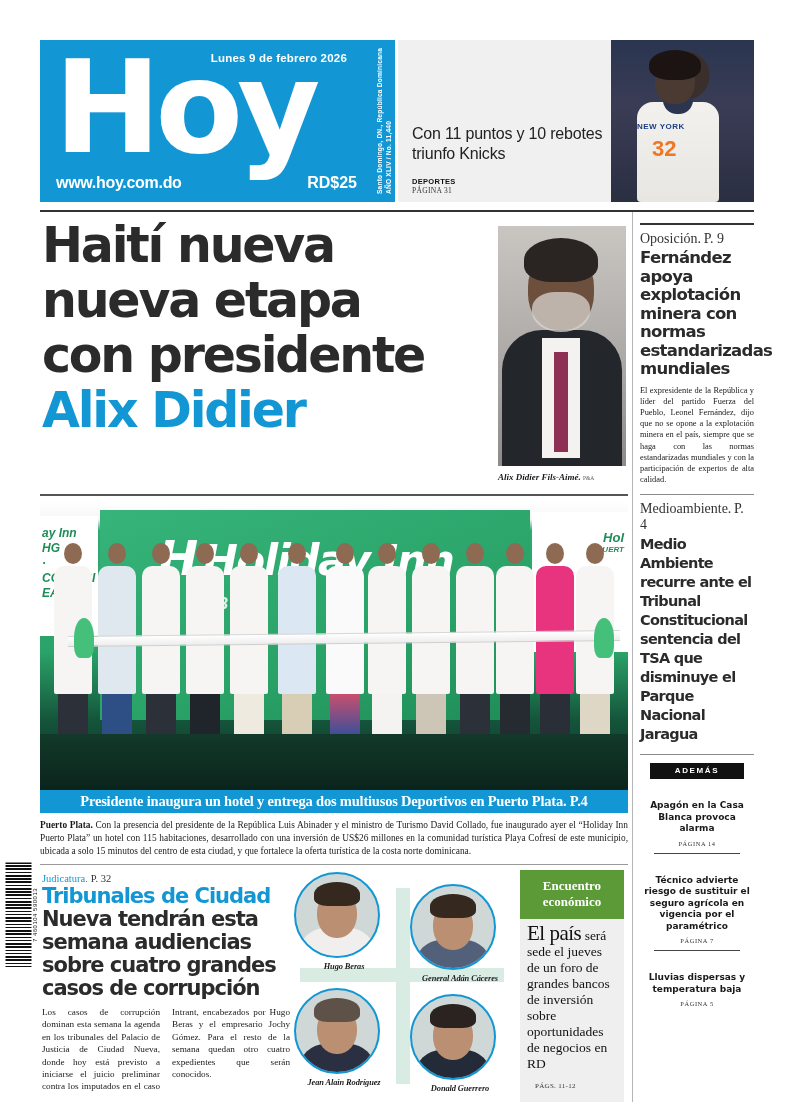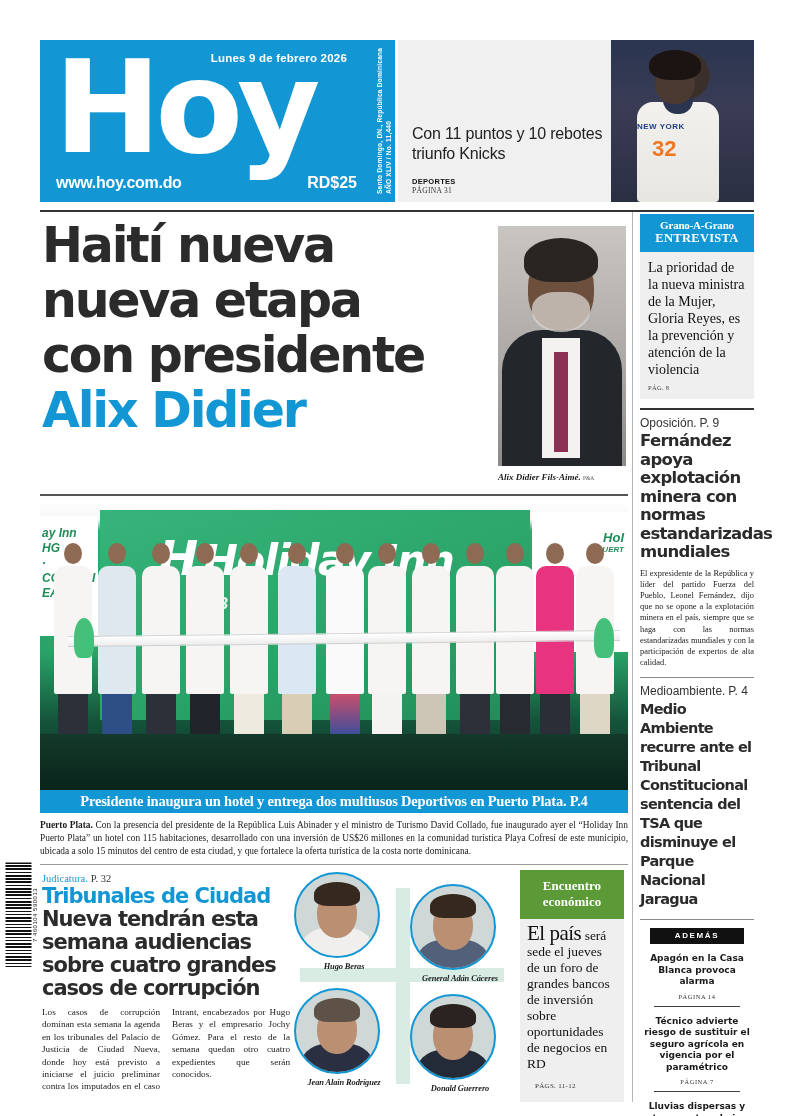--- a/index.html
+++ b/index.html
@@ -293,21 +293,21 @@
   }
   .gg-pg{
     font-family:"Liberation Serif", serif; font-size:6.5px; color:#444;
     padding:4px 8px 8px; letter-spacing:.3px;
   }
 
   .rail-rule{ width:114px; height:2px; background:#333; margin:9px 0 6px; }
   .rail-rule.thin{ height:1px; background:#8a8a8a; }
 
   .kicker{ font-size:9.8px; font-weight:bold; color:#1397d4; }
-  .kicker span{ color:#333; font-family:Liberation Sans, sans-serif; font-weight:normal; font-size:12px;margin-top:8px; }
+  .kicker span{ color:#333; font-family:Liberation Serif, serif; font-weight:normal; font-size:14px;margin-top:8px; }
   .rail-head{
     font-family:"DejaVu Sans", sans-serif;
     font-weight:bold; font-size:16.5px; line-height:18.5px;
     letter-spacing:-.7px; color:#2b2b2b; margin-top:2px;
   }
   .rail-head.tight{ font-size:14.5px; line-height:19px; }
   .rail-body{
     font-family:"Liberation Serif", serif;
     font-size:8.4px; line-height:11.2px; color:#1a1a1a; text-align:justify;
     margin-top:6px;
@@ -315,21 +315,21 @@
 
   
   .ademas{ margin-top:8px; width:114px; text-align:center; }
   .ademas-hd{
     background:#111; color:#fff; font-size:8px; font-weight:bold;
     letter-spacing:1.6px; padding:3px 0 4px; margin:0 10px;
   }
   .ad-item{
     font-family:"DejaVu Sans", sans-serif;
     font-weight:bold; font-size:9px; line-height:11.5px; color:#1a1a1a;
-    padding:9px 4px 0;
+    padding:21px 4px 0;
     text-align:center;
   }
   .ad-pg{
     font-family:"Liberation Serif", serif; font-size:6.4px; color:#333;
     letter-spacing:.6px; padding:5px 0 6px;
   }
   .ad-sep{ height:1px; background:#444; margin:0 14px; }
 </style>
 </head>
 <body>
@@ -545,28 +545,20 @@
 económico</div>
     <div class="econ-body">
       <span class="big">El país</span>
       <span>será sede el jueves de un foro de grandes bancos de inversión sobre oportunidades de negocios en RD</span>
     </div>
     <div class="econ-pg">PÁGS. 11-12</div>
   </div>
 
   <div class="rail">
 
-    <div class="ggbox">
-      <div class="gg-hd">
-        <span class="l1">Grano-A-Grano</span>
-        <span class="l2">ENTREVISTA</span>
-      </div>
-      <div class="gg-body">La prioridad de la nueva ministra de la Mujer, Gloria Reyes, es la prevención y atención de la violencia</div>
-      <div class="gg-pg">PÁG. 8</div>
-    </div>
 
     <div class="rail-rule"></div>
 
     <div>
       <div class="kicker">
         <span>Oposición.</span>
         <span>P. 9</span>
       </div>
       <div class="rail-head">Fernández apoya explotación minera con normas estandarizadas mundiales</div>
       <div class="rail-body">El expresidente de la República y líder del partido Fuerza del Pueblo, Leonel Fernández, dijo que no se opone a la explotación minera en el país, siempre que se haga con las normas estandarizadas mundiales y con la participación de expertos de alta calidad.</div>

